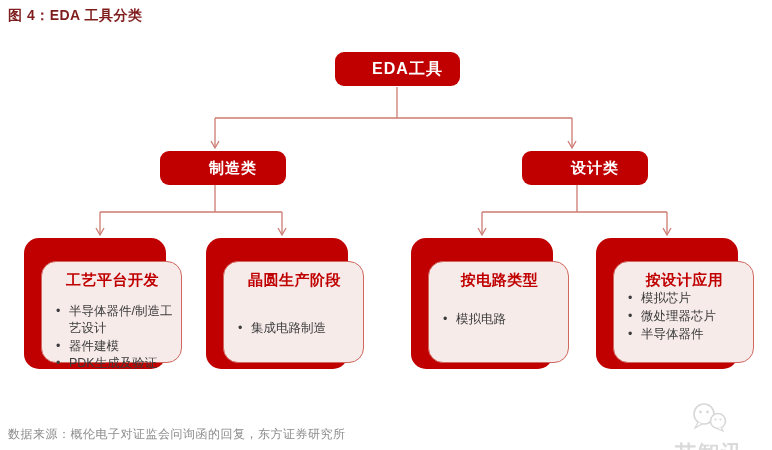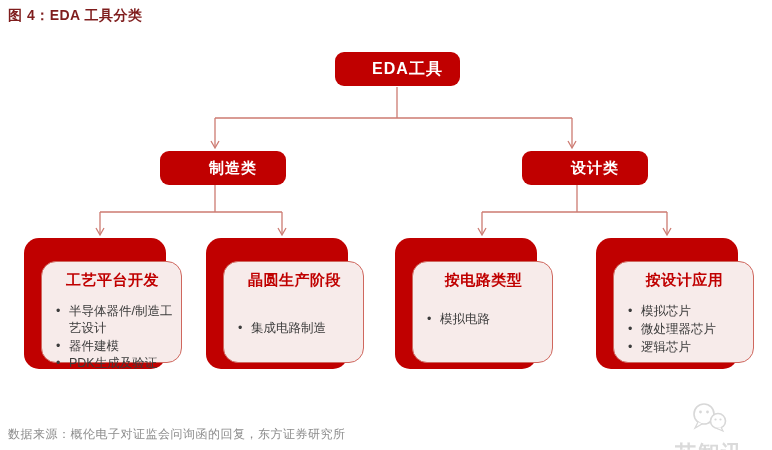--- a/index.html
+++ b/index.html
@@ -43,21 +43,21 @@
     padding-left: 20px;
   }
   .node-root  { left: 335px; top: 52px;  width: 125px; height: 34px; font-size: 16px; }
   .node-branch { width: 126px; height: 34px; font-size: 15px; }
   .node-branch.left  { left: 160px; top: 151px; }
   .node-branch.right { left: 522px; top: 151px; }
 
   .card { position: absolute; top: 238px; width: 160px; height: 172px; }
   .card.c1 { left: 24px; }
   .card.c2 { left: 206px; }
-  .card.c3 { left: 395px; }
+  .card.c3 { left: 411px; }
   .card.c4 { left: 596px; }
 
   .card-back {
     position: absolute;
     left: 0; top: 0;
     width: 142px; height: 131px;
     background: #c00000;
     border-radius: 15px;
   }
   .card-front {
@@ -78,21 +78,21 @@
   }
   .card-bullets {
     list-style: none;
     font-size: 12.5px;
     color: #3b3b3b;
     line-height: 1.34;
   }
   .c1 .card-bullets { margin-top: 13px; }
   .c2 .card-bullets { margin-top: 30px; }
   .c3 .card-bullets { margin-top: 21px; }
-  .c4 .card-bullets { margin-top: 13px; }
+  .c4 .card-bullets { }
   .card-bullets li {
     position: relative;
     padding-left: 17px;
     margin-bottom: 1px;
   }
   .card-bullets li::before {
     content: "\2022";
     position: absolute;
     left: 4px;
     top: 0;
@@ -192,21 +192,21 @@
     </div>
   </div>
 
   <div class="card c4">
     <div class="card-back"></div>
     <div class="card-front">
       <div class="card-title">按设计应用</div>
       <ul class="card-bullets">
         <li>模拟芯片</li>
         <li>微处理器芯片</li>
-        <li>逻辑芯片</li>
+        <li>半导体器件</li>
       </ul>
     </div>
   </div>
 
   <div class="footer-source">数据来源：概伦电子对证监会问询函的回复，东方证券研究所</div>
 
   <div class="watermark">
     <svg width="40" height="32" viewBox="0 0 40 32">
       <g fill="none" stroke="#d8d8d8" stroke-width="1.6">
         <circle cx="14" cy="12" r="10"></circle>

